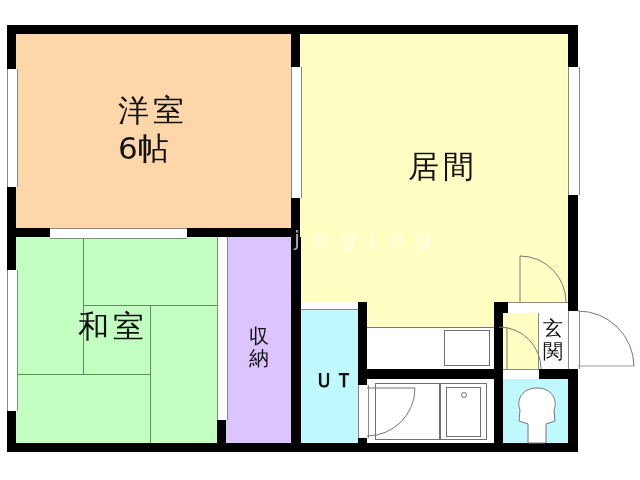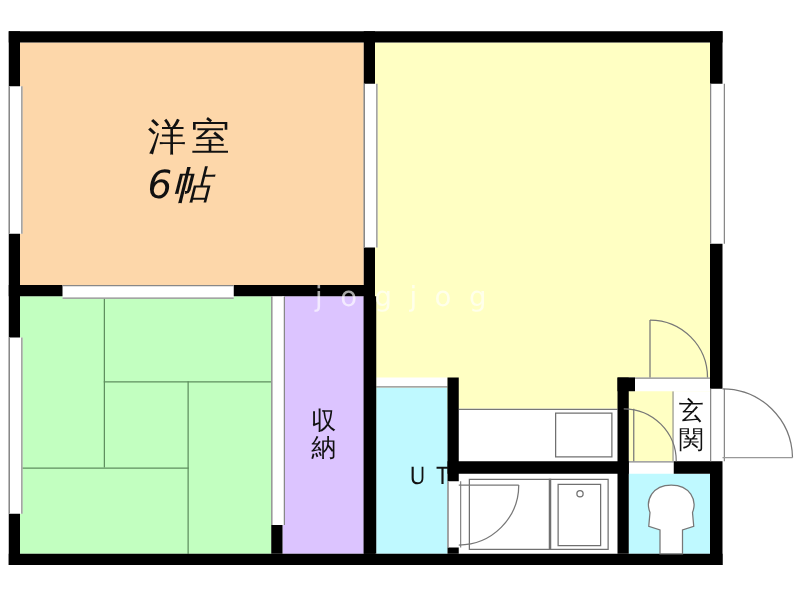--- a/index.html
+++ b/index.html
@@ -10,21 +10,21 @@
   .win { position:absolute; background:#ffffff; }
   .win.v { border-left:1px solid #888; border-right:1px solid #888; }
   .win.h { border-top:1px solid #888; border-bottom:1px solid #888; }
   .room { position:absolute; }
   .label { position:absolute; color:#111; font-family:"DejaVu Sans", sans-serif; line-height:1.05; white-space:pre; }
   .big { font-size:31px; }
   .mid { font-size:20px; }
   .tline { position:absolute; background:#5f8f5f; }
   .fx { position:absolute; border:1px solid #707070; box-sizing:border-box; background:transparent; }
   svg { position:absolute; left:0; top:0; overflow:visible; }
-  .wm { position:absolute; color:rgba(255,255,255,0.65); font-size:22px; letter-spacing:14px; }
+  .wm { position:absolute; color:rgba(255,255,255,0.65); font-size:22px; letter-spacing:14px;margin-left:42px; }
 </style>
 </head>
 <body>
 
 <div class="abs" style="left:0;top:0;width:640px;height:480px;">
 
   <div class="room" style="left:16px;top:34px;width:275px;height:194px;background:#fdd7aa;"></div>
   <div class="room" style="left:300px;top:34px;width:268px;height:293px;background:#ffffc3;"></div>
   <div class="room" style="left:16px;top:237px;width:201px;height:206px;background:#c2ffc0;"></div>
   <div class="room" style="left:226px;top:237px;width:65px;height:206px;background:#dcc4ff;"></div>
@@ -86,26 +86,28 @@
     <line x1="578" y1="366" x2="634" y2="366" stroke="#999" stroke-width="1"></line>
     <path d="M578 311 A56 56 0 0 1 634 366" fill="none" stroke="#777" stroke-width="1"></path>
 
     <line x1="367" y1="388" x2="415" y2="388" stroke="#777" stroke-width="1"></line>
     <path d="M415 388 A48 48 0 0 1 367 436" fill="none" stroke="#777" stroke-width="1"></path>
 
     <path d="M528 443 L528 424 L519 421 L520 410 C516 400 522 388 537 388 C552 388 558 400 554 410 L555 421 L546 424 L546 443 Z" fill="#ffffff" stroke="#777" stroke-width="1"></path>
   </svg>
 
   <div class="label big" style="left:118px;top:94px;letter-spacing:4px;">洋室</div>
-  <div class="label big" style="left:118px;top:132px;font-style:italic;">6帖</div>
+  <div class="label big" style="left:118px;top:132px;">6帖</div>
 
+  <div class="label big" style="left:408px;top:150px;letter-spacing:4px;">居間</div>
 
+  <div class="label big" style="left:78px;top:310px;letter-spacing:4px;">和室</div>
 
   <div class="label mid" style="left:249px;top:326px;">収</div>
   <div class="label mid" style="left:249px;top:348px;">納</div>
 
-  <div class="label mid" style="left:324px;top:370px;">ＵＴ</div>
+  <div class="label mid" style="left:314px;top:370px;font-weight:bold;">ＵＴ</div>
 
   <div class="label mid" style="left:543px;top:318px;">玄</div>
   <div class="label mid" style="left:543px;top:341px;">関</div>
 
   <div class="wm" style="left:252px;top:226px;">jogjog</div>
 </div>
 
 </body></html>

